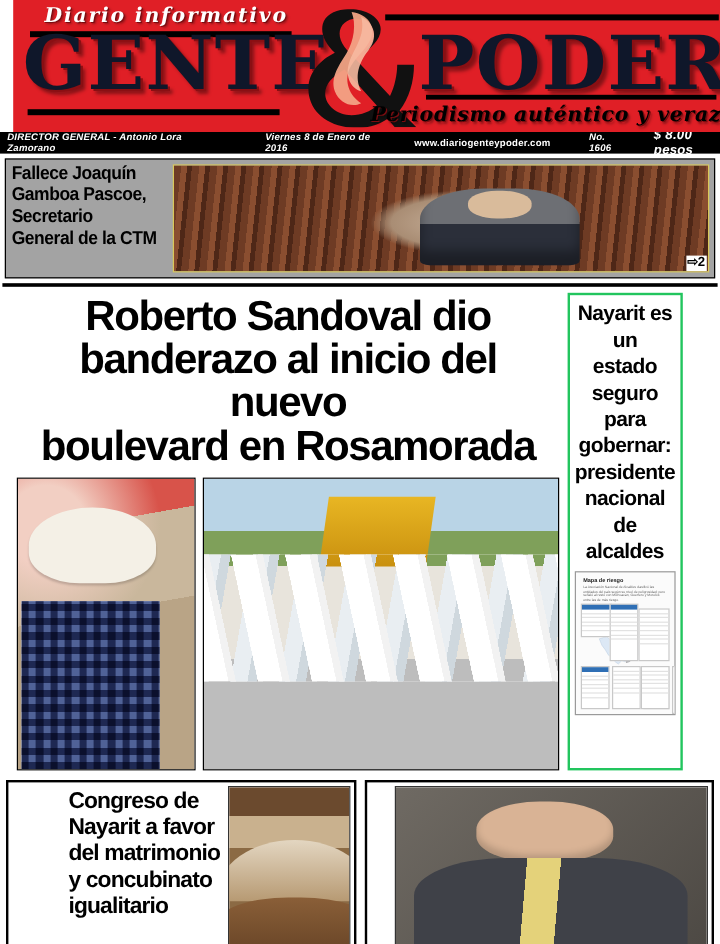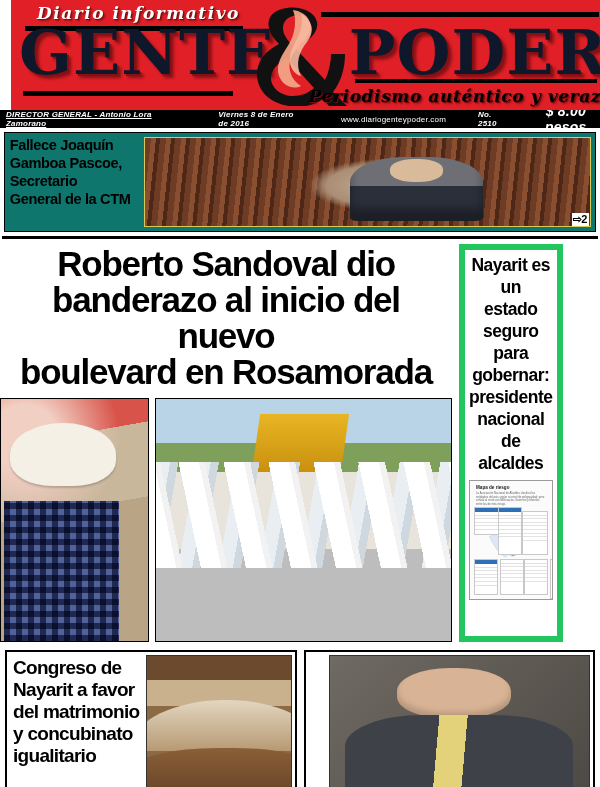--- a/index.html
+++ b/index.html
@@ -116,25 +116,25 @@
     height: 18px;
     background: #000000;
     color: #ffffff;
     display: flex;
     align-items: center;
     font-size: 8px;
     font-weight: bold;
     font-style: italic;
     letter-spacing: .2px;
   }
-  .infobar .ib-director { margin-left: 6px; text-decoration: underline; }
+  .infobar .ib-director { margin-left: 6px; }
   .infobar .ib-date     { margin-left: 62px; }
-  .infobar .ib-site     { margin-left: 36px; font-style: normal; font-weight: normal;}
+  .infobar .ib-site     { margin-left: 36px; font-style: normal; font-weight: bold;}
   .infobar .ib-issue    { margin-left: 32px; }
-  .infobar .ib-price    { margin-left: 26px; font-size: 14px; text-align: center; }
+  .infobar .ib-price    { margin-left: 26px; font-size: 11px; }
 
   .hrule {
     height: 3px;
     background: #000;
     margin: 4px 2px 5px 2px;
   }
 
   
   .teaser-row {
     display: flex;
@@ -144,21 +144,21 @@
     box-sizing: border-box;
     width: 600px;
     height: 100px;
   }
   .teaser {
     flex: 1 1 0;
     border: 1px solid #000;
     display: flex;
     align-items: stretch;
     overflow: hidden;
-    background: #0f766e;
+    background: #a3a3a3;
     box-sizing: border-box;
   }
   .teaser-head {
     flex: 0 0 auto;
     padding: 3px 4px 0 5px;
     font-family: "Liberation Sans", sans-serif;
     font-weight: bold;
     font-size: 15.5px;
     line-height: 18px;
     letter-spacing: -.4px;
@@ -227,28 +227,28 @@
     content:"";
     position:absolute; left:28%; top:36%; width:36%; height:58%;
     background: linear-gradient(#c7a88c 0 46%, #3c2f52 46% 100%);
     border-radius: 44% 44% 8% 8%;
   }
 
   
   .main-row {
     display: flex;
     gap: 7px;
-    padding: 0 0;
+    padding: 0 14px;
     box-sizing: border-box;
     width: 556px;
   }
   .main-left { width: 452px; flex: 0 0 452px; }
   .main-right {
     flex: 1 1 auto;
-    border: 6px solid #22c55e;
+    border: 2px solid #22c55e;
     box-sizing: border-box;
     padding: 4px 4px 2px 4px;
     display: flex;
     flex-direction: column;
   }
 
   .main-headline {
     font-family: "Liberation Sans", sans-serif;
     font-weight: bold;
     font-size: 35px;
@@ -417,20 +417,21 @@
     flex-direction: column;
   }
   .bb-head {
     font-family: "Liberation Sans", sans-serif;
     font-weight: bold;
     font-size: 19px;
     line-height: 22px;
     letter-spacing: -.7px;
     color: #000;
     white-space: pre-line;
+    margin-left: 44px;
   }
   .bb-pagina {
     margin-top: auto;
     text-align: center;
     font-family: "DejaVu Serif", serif;
     font-size: 13px;
     padding-bottom: 2px;
   }
   .bb-pagina .num { font-size: 16px; font-style: italic; }
   .bb-photo {
@@ -501,21 +502,21 @@
 
     <div class="tagline">Periodismo auténtico y veraz</div>
   </div>
   <div class="masthead-right-edge"></div>
 </div>
 
 <div class="infobar">
   <span class="ib-director">DIRECTOR GENERAL  -  Antonio Lora Zamorano</span>
   <span class="ib-date">Viernes 8 de Enero de 2016</span>
   <span class="ib-site">www.diariogenteypoder.com</span>
-  <span class="ib-issue">No.  2510</span>
+  <span class="ib-issue">No.  1606</span>
   <span class="ib-price">$ 8.00 pesos</span>
 </div>
 
 <div class="teaser-row">
 
   <div class="teaser">
     <div class="teaser-head">Fallece Joaquín
 Gamboa Pascoe,
 Secretario
 General de la CTM</div>

